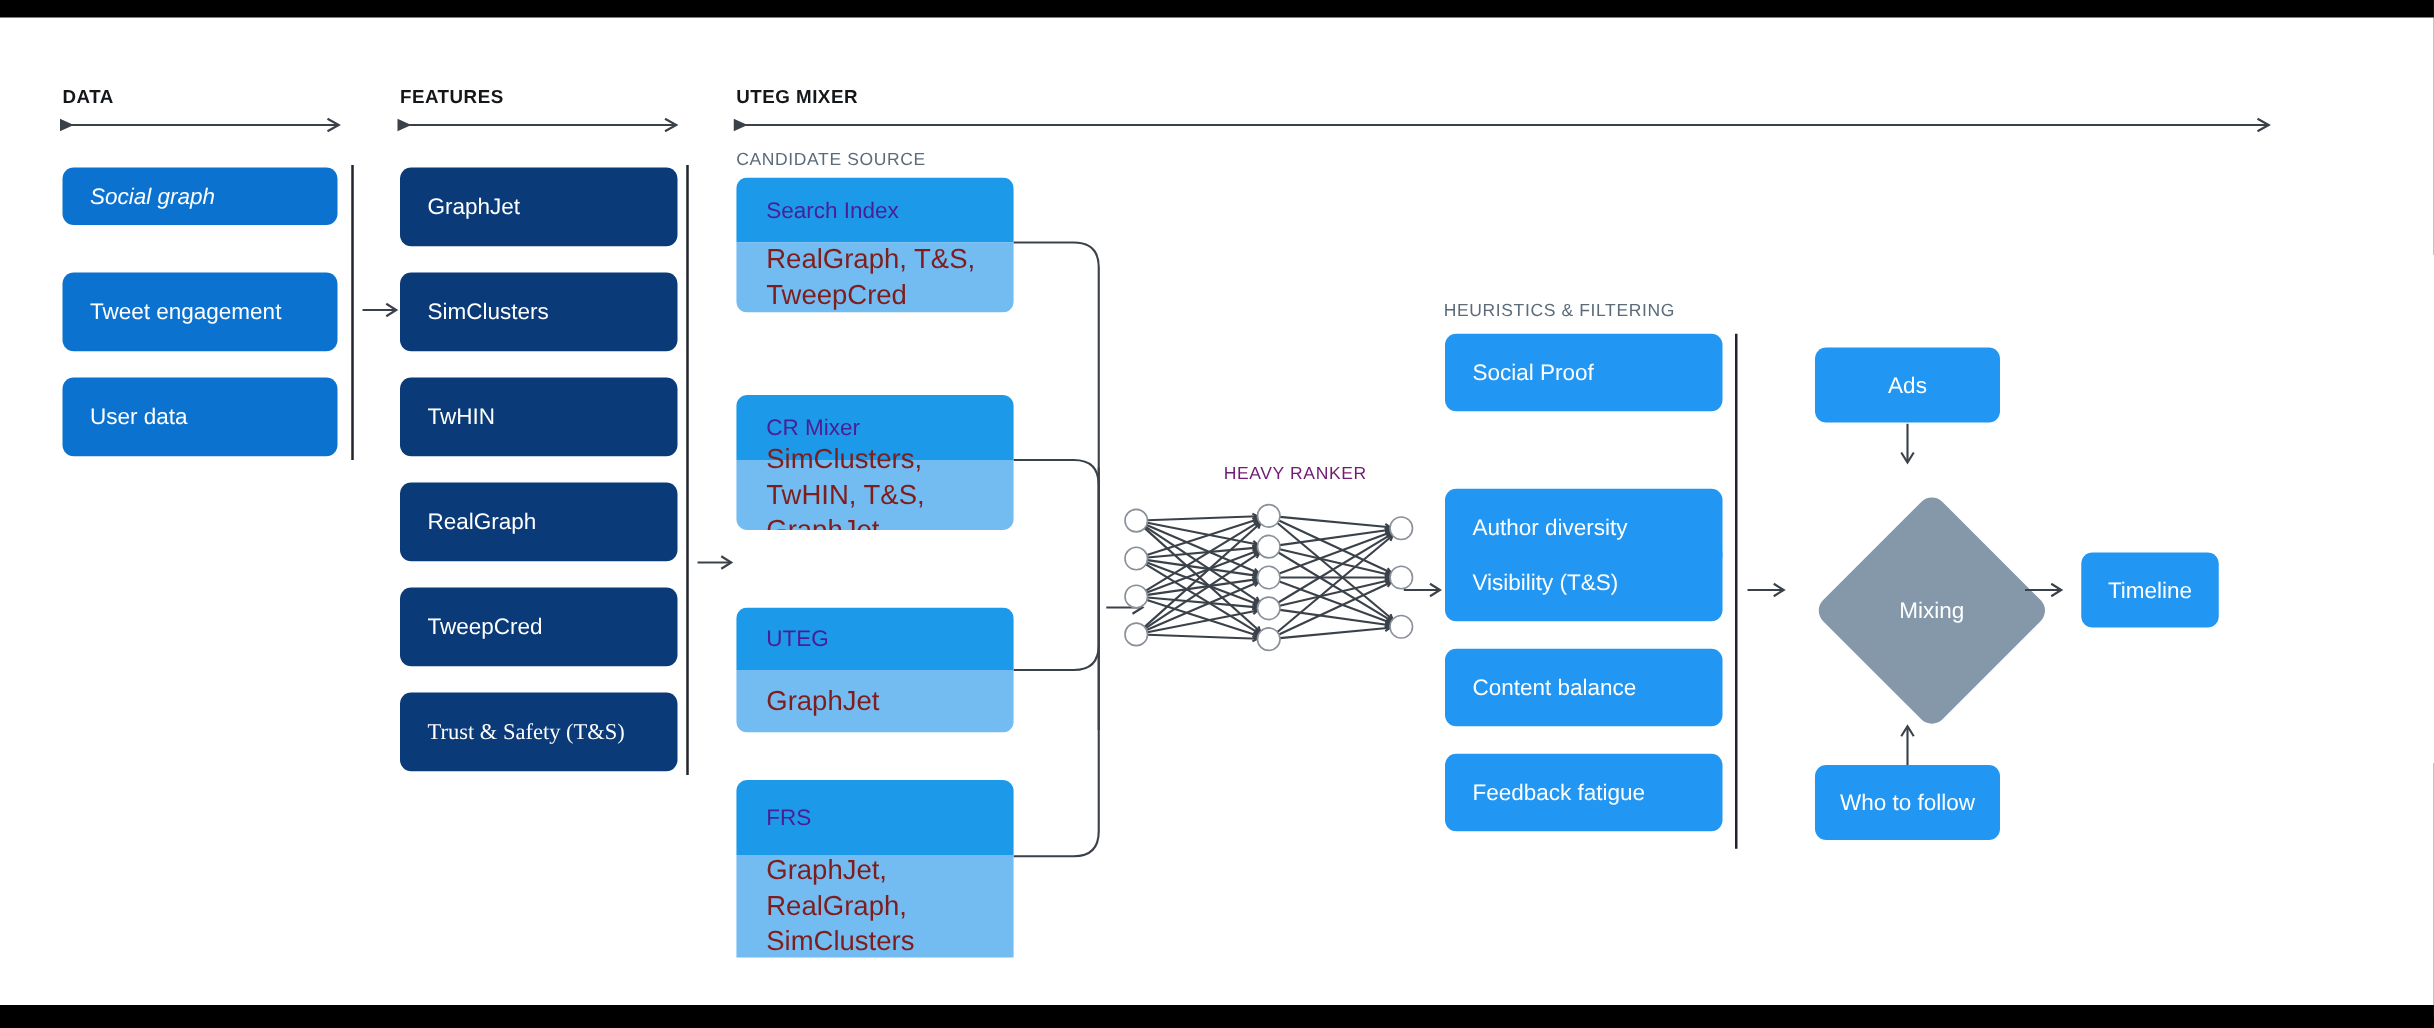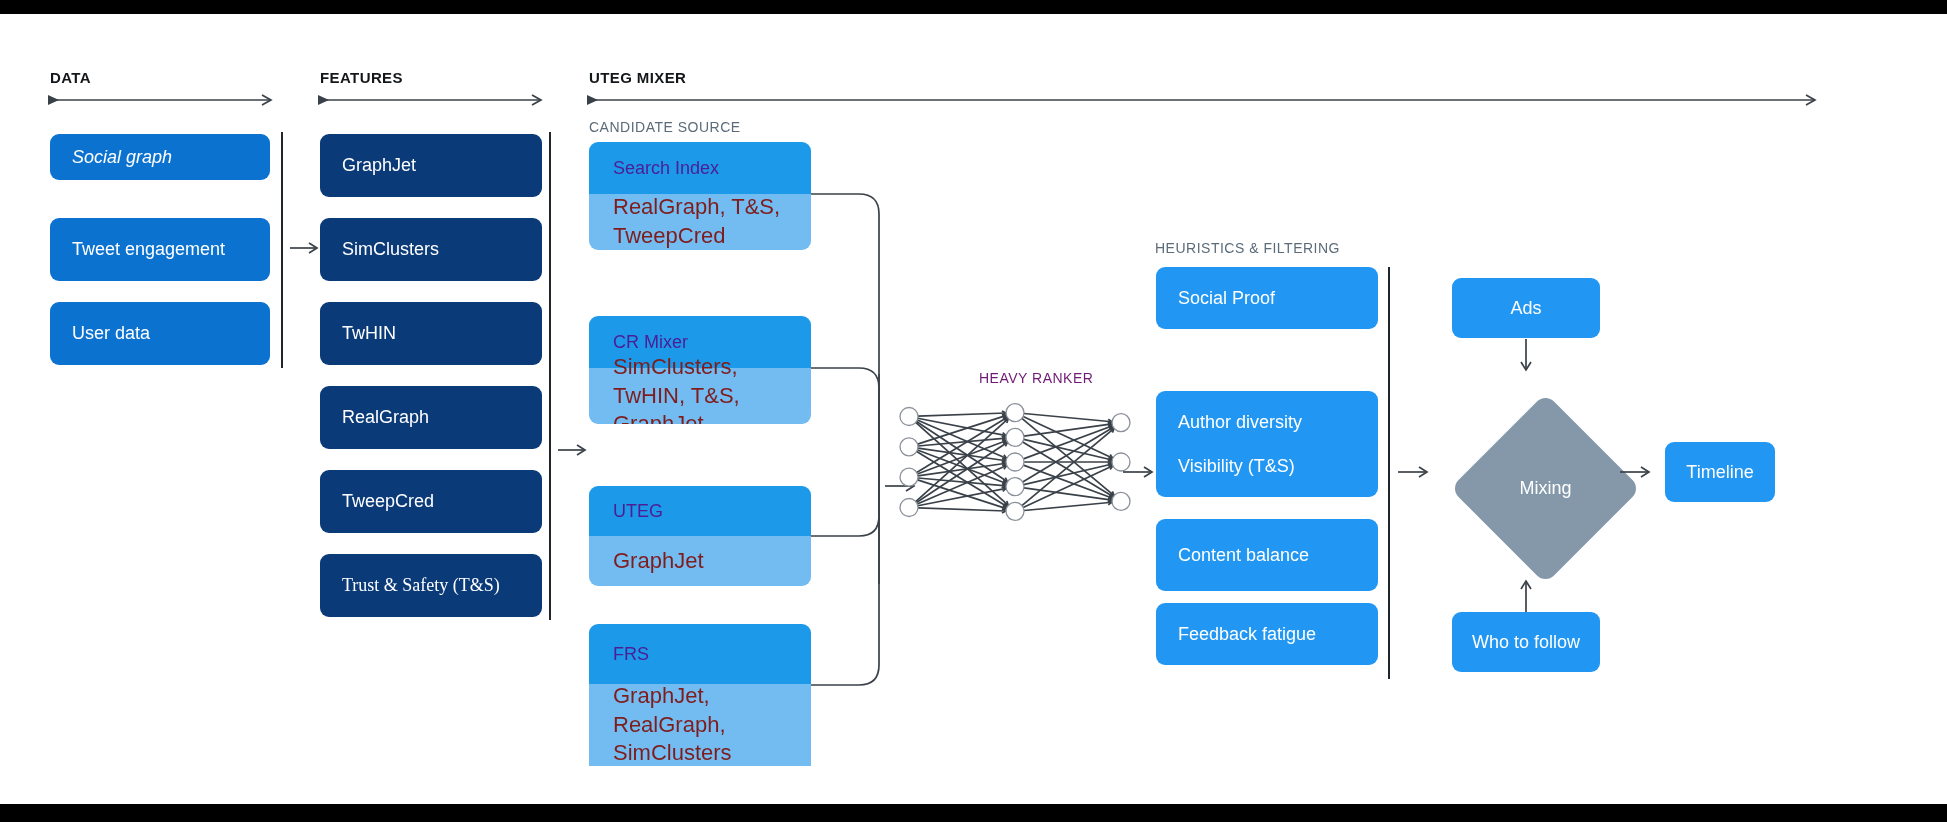--- a/index.html
+++ b/index.html
@@ -240,21 +240,21 @@
 
   <div class="abs box heur" style="left:1156px;top:253px;width:222px;height:62px;">
     <span>Social Proof</span>
   </div>
   <div class="abs box heur" style="left:1156px;top:337px;width:222px;height:62px;margin-top:40px;">
     <span>Author diversity</span>
   </div>
   <div class="abs box heur" style="left:1156px;top:421px;width:222px;height:62px;">
     <span>Visibility (T&amp;S)</span>
   </div>
-  <div class="abs box heur" style="left:1156px;top:505px;width:222px;height:72px;">
+  <div class="abs box heur" style="left:1156px;top:505px;width:222px;height:62px;">
     <span>Content balance</span>
   </div>
   <div class="abs box heur" style="left:1156px;top:589px;width:222px;height:62px;">
     <span>Feedback fatigue</span>
   </div>
 
   <div class="abs vrule" style="left:1388px;top:253px;height:412px;"></div>
   <svg class="ink" style="left:1398px;top:452px;" width="36" height="12">
     <line x1="0" y1="6" x2="28" y2="6"></line>
     <path d="M21,1 L29,6 L21,11"></path>

